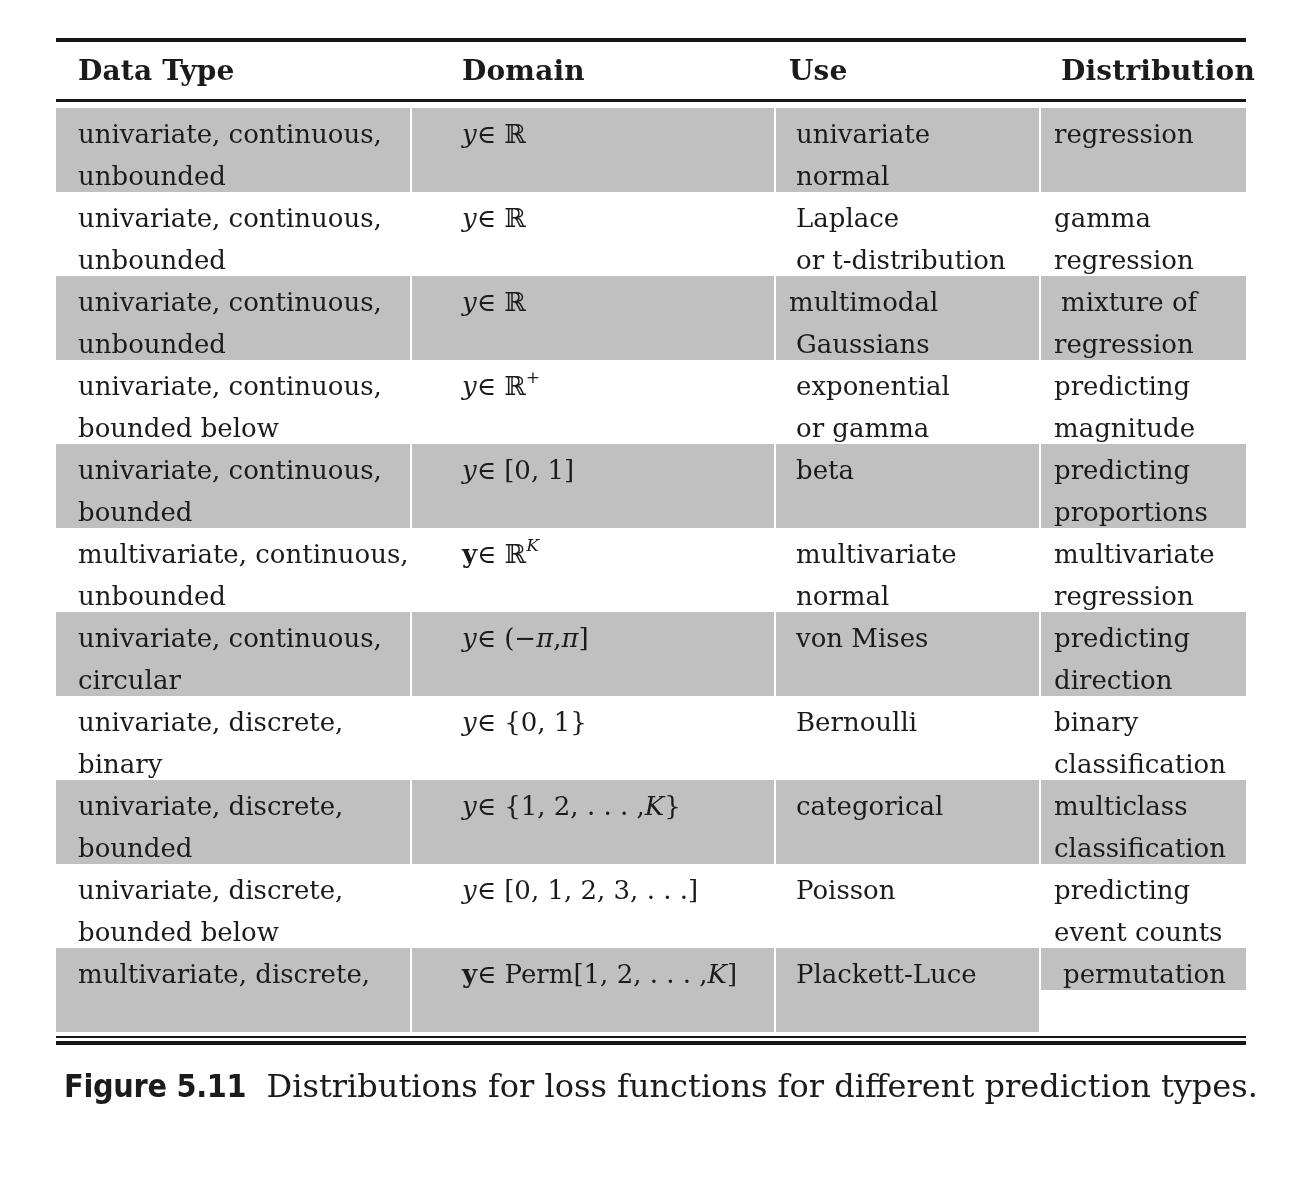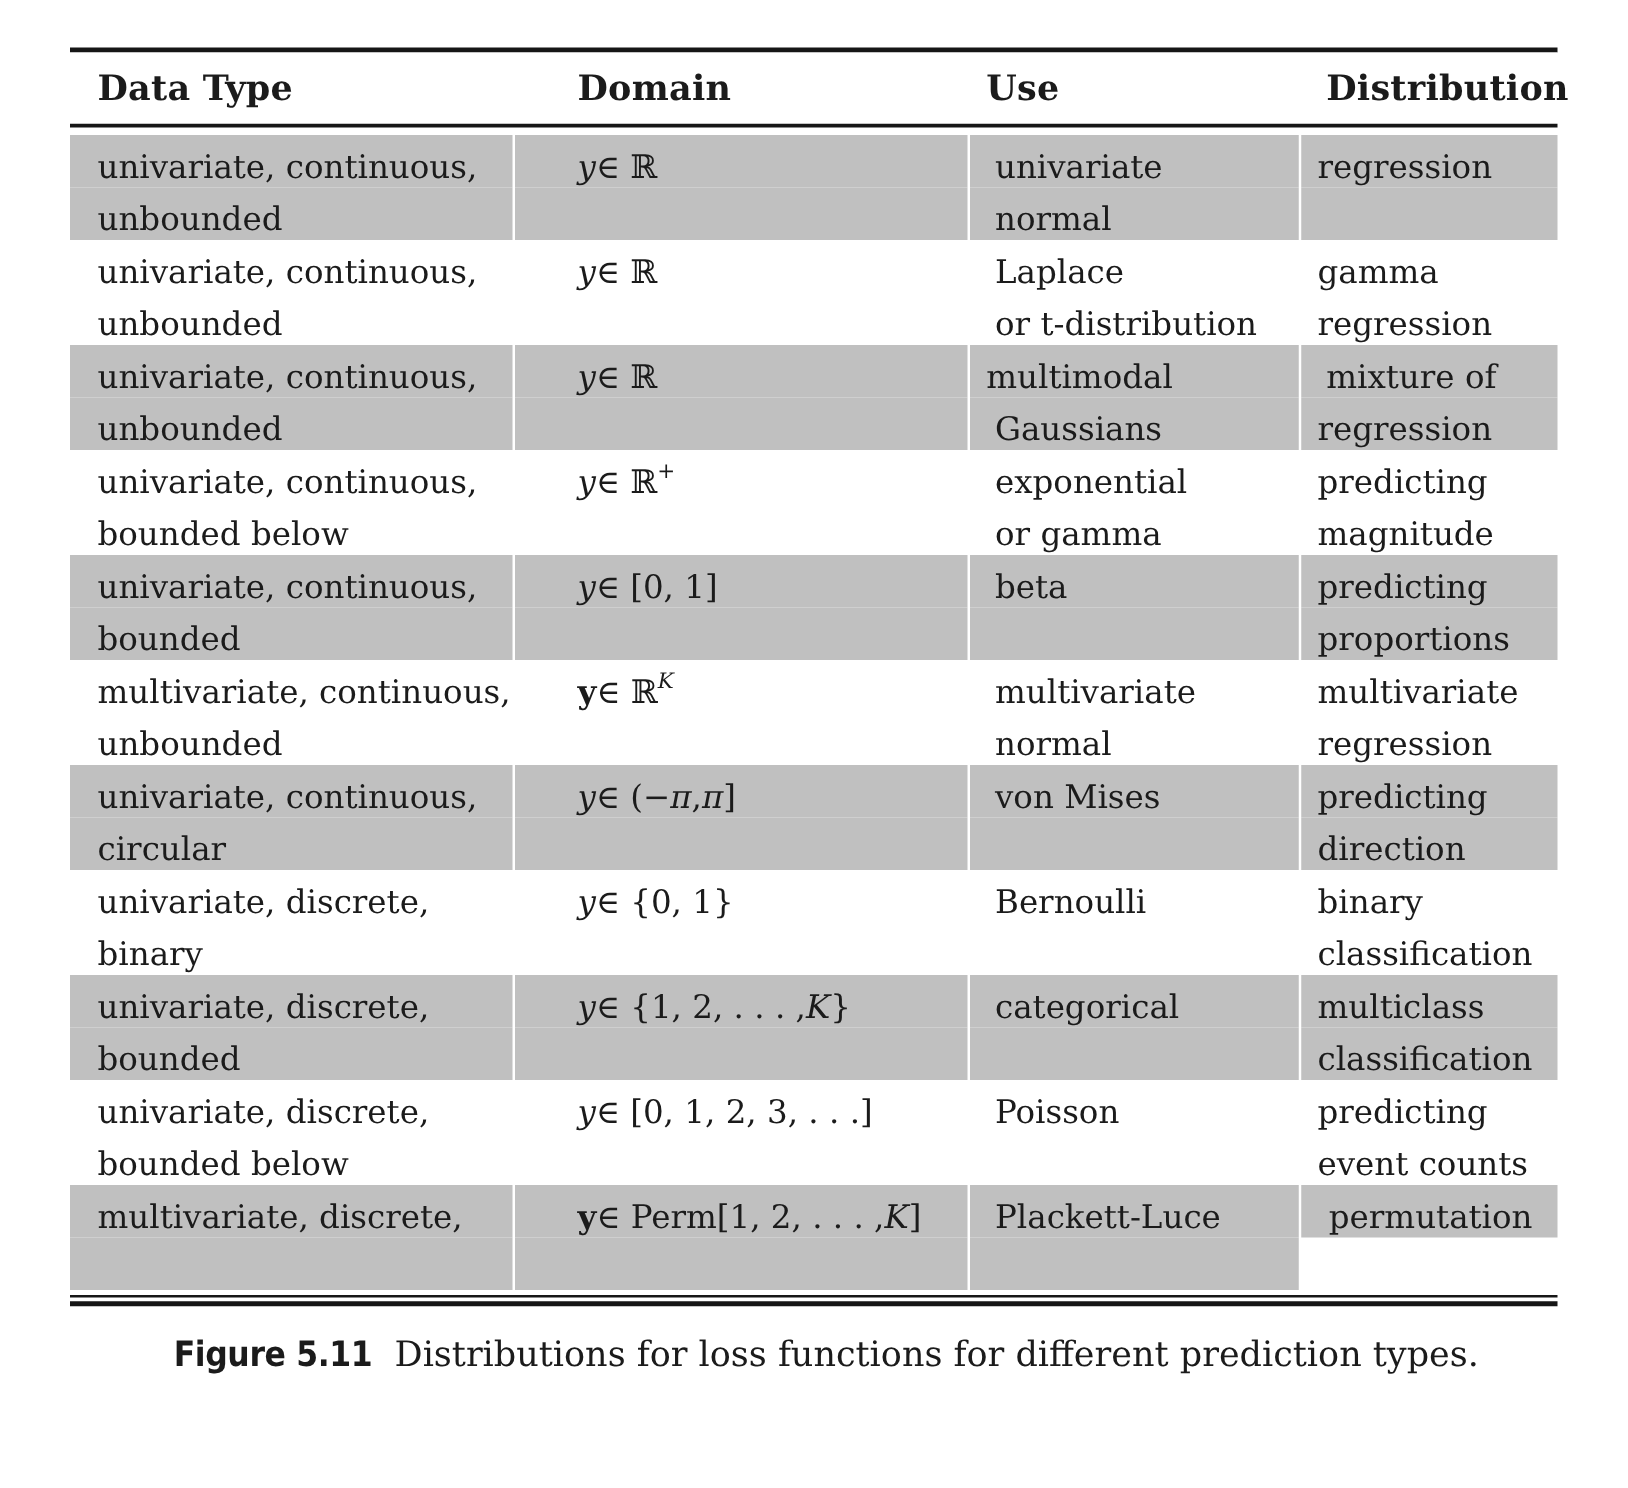--- a/index.html
+++ b/index.html
@@ -69,21 +69,21 @@
   .cell sup {
     font-size: 66%;
     line-height: 0;
     vertical-align: baseline;
     position: relative;
     top: -0.55em;
   }
   .caption {
     margin-top: 22px;
     text-align: center;
-    font-size: 28px;
+    font-size: 32px;
     color: var(--ink);
     margin-left: 20px;
   }
   .caption .fig-label {
     font-family: "DejaVu Sans", sans-serif;
     font-weight: bold;
     font-stretch: condensed;
     letter-spacing: -0.3px;
   }
   .caption .fig-text {

